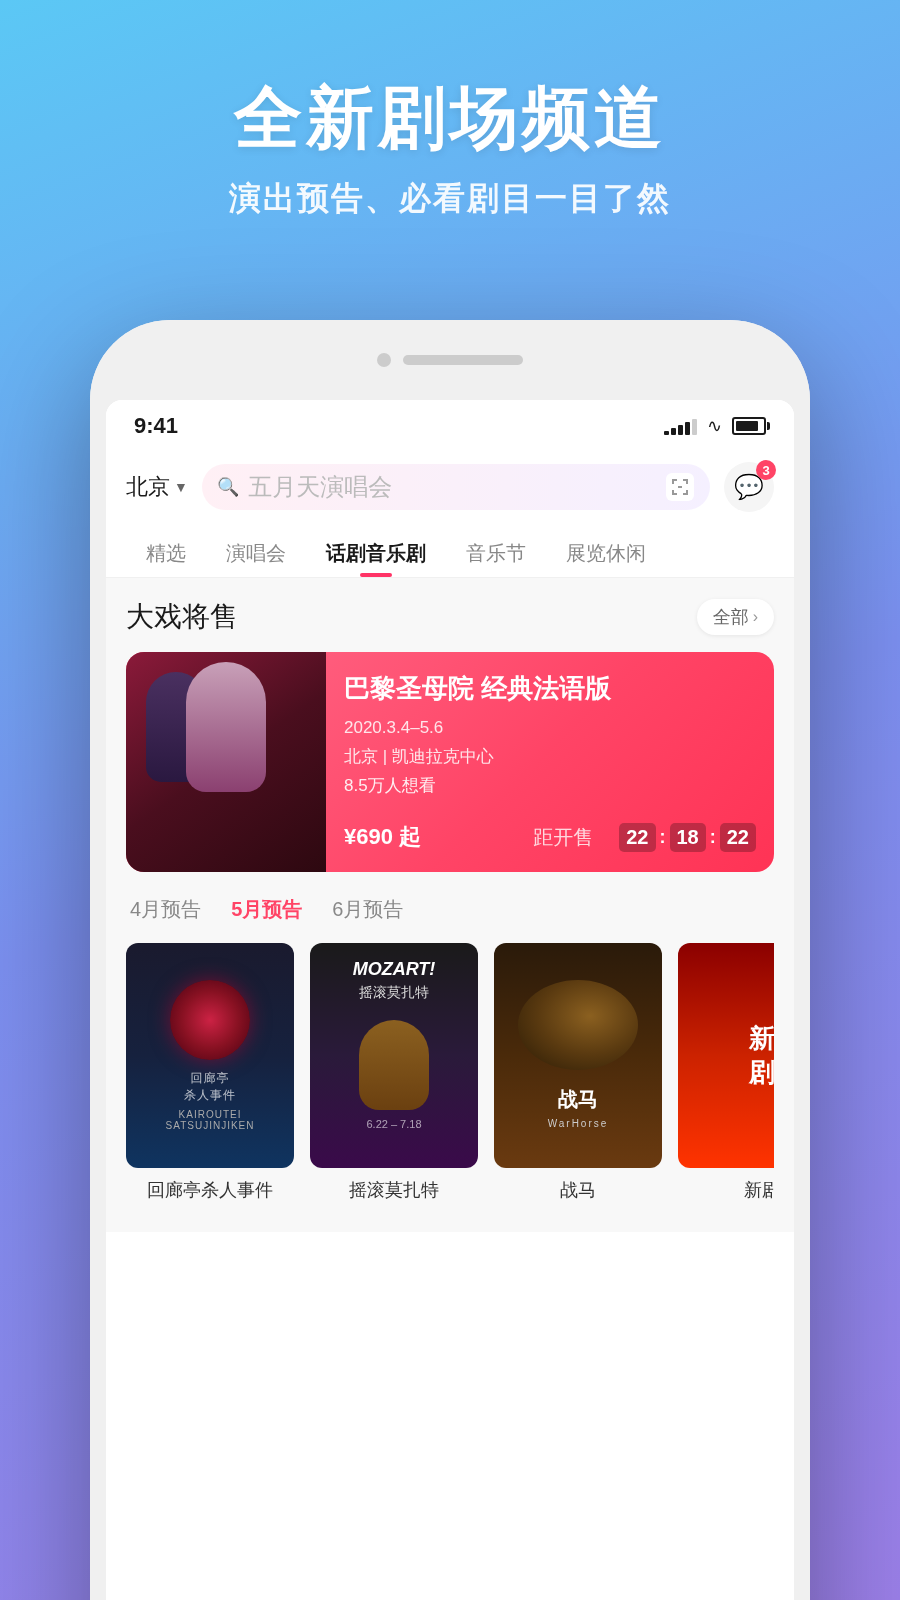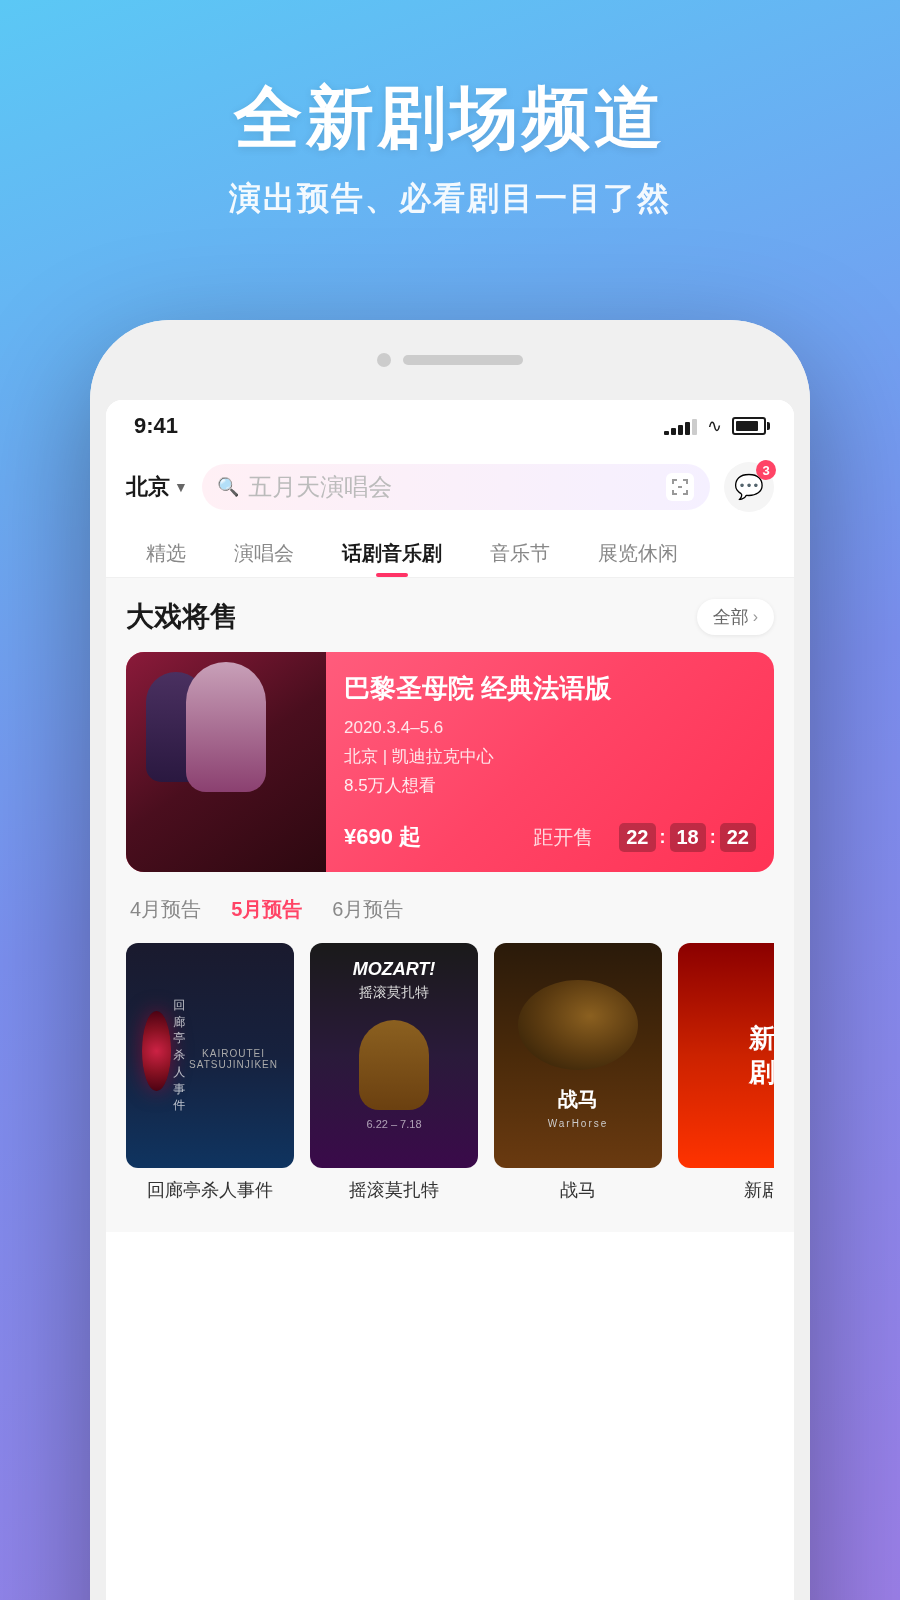--- a/index.html
+++ b/index.html
@@ -155,21 +155,21 @@
       background: white;
       padding: 10px 20px 12px;
       display: flex;
       align-items: center;
       gap: 14px;
     }
     .city-selector {
       display: flex;
       align-items: center;
       font-size: 22px;
-      font-weight: 700;
+      font-weight: 400;
       color: #1a1a1a;
       white-space: nowrap;
     }
     .city-arrow {
       font-size: 14px;
       margin-left: 4px;
       color: #666;
     }
     .search-box {
       flex: 1;
@@ -228,21 +228,21 @@
       font-weight: 600;
     }
 
     
     .category-tabs {
       background: white;
       display: flex;
       align-items: flex-start;
       padding: 6px 20px 0;
       border-bottom: 1px solid #f0f0f0;
-      gap: 8px;
+      gap: 0;
       overflow: hidden;
     }
     .cat-tab {
       font-size: 20px;
       color: #888;
       padding: 10px 20px;
       position: relative;
       white-space: nowrap;
       cursor: pointer;
     }
@@ -271,21 +271,21 @@
 
     
     .section-header {
       display: flex;
       align-items: center;
       justify-content: space-between;
       margin-bottom: 16px;
     }
     .section-title {
       font-size: 28px;
-      font-weight: 700;
+      font-weight: 400;
       color: #1a1a1a;
     }
     .section-more {
       display: flex;
       align-items: center;
       background: white;
       border-radius: 20px;
       padding: 6px 16px;
       font-size: 18px;
       color: #666;
@@ -466,21 +466,21 @@
       text-align: center;
       white-space: nowrap;
       overflow: hidden;
       text-overflow: ellipsis;
     }
 
     
     .poster-kairoutei {
       background: linear-gradient(to bottom, #1a1a2e, #16213e, #0f3460);
       display: flex;
-      flex-direction: row;
+      flex-direction: column;
       align-items: center;
       justify-content: center;
       padding: 16px;
     }
     .poster-kairoutei .rose {
       width: 80px;
       height: 80px;
       border-radius: 50%;
       background: radial-gradient(circle, #cc2244, #881122, #440011);
       margin-bottom: 10px;

